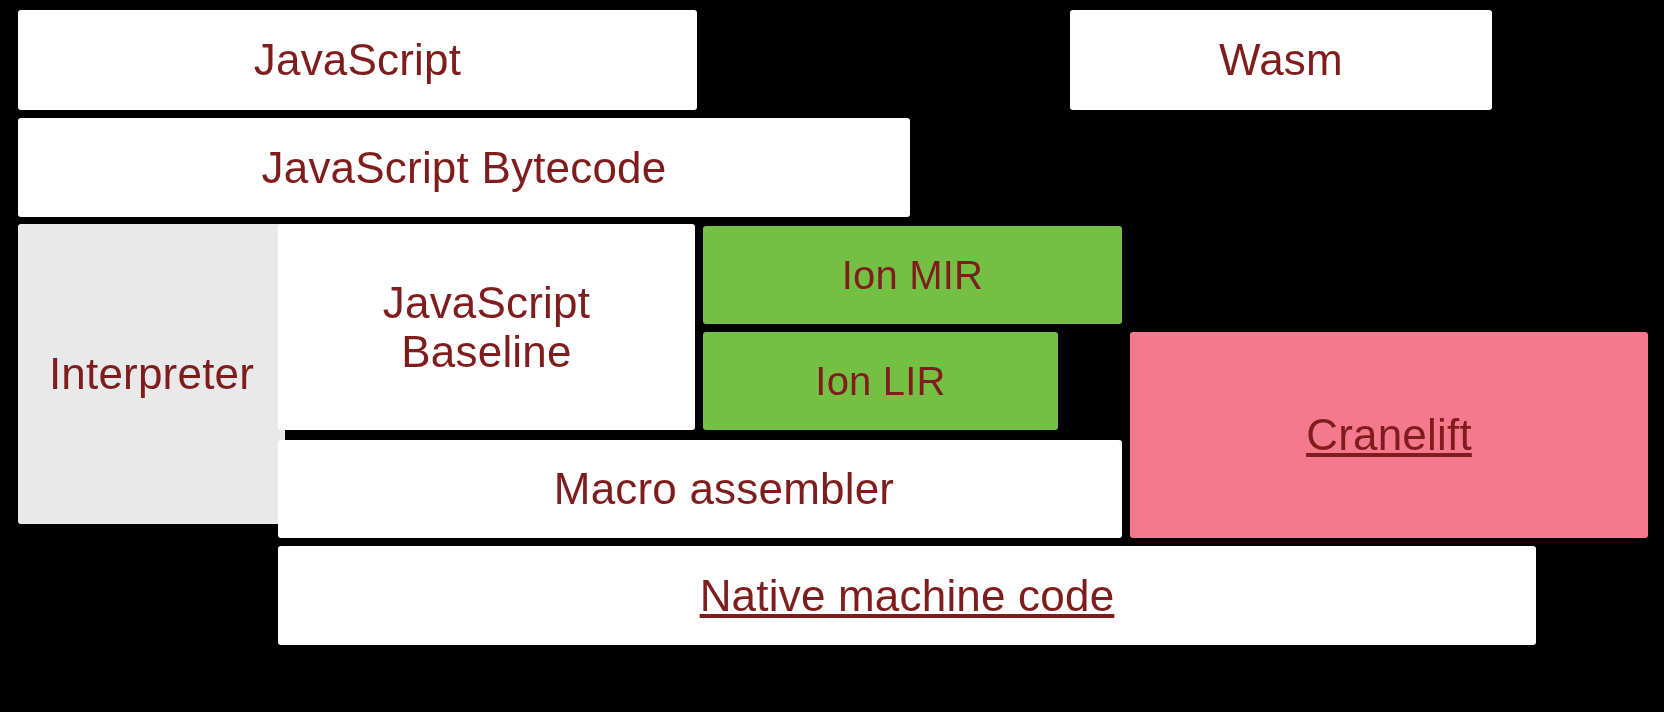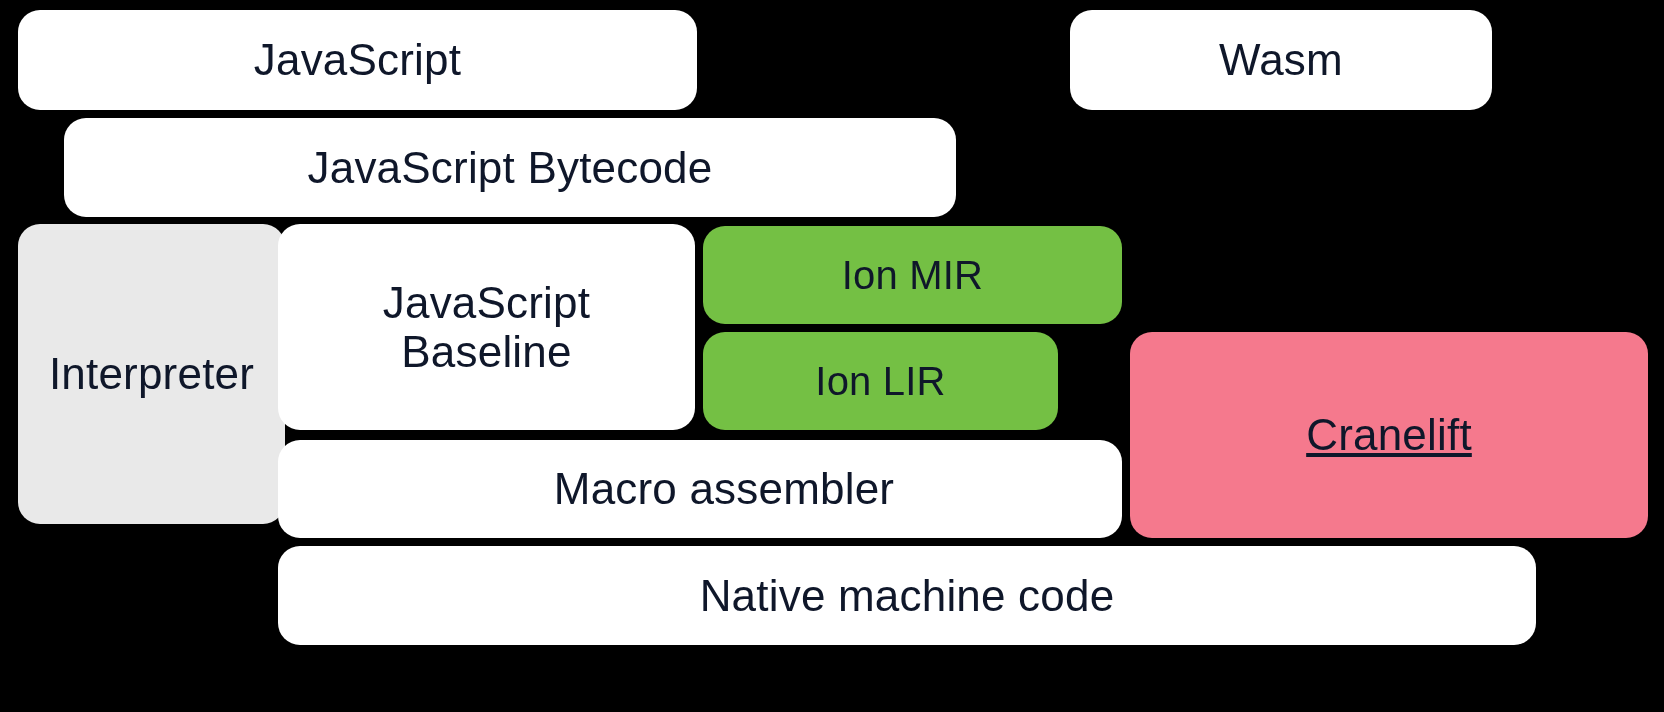--- a/index.html
+++ b/index.html
@@ -13,26 +13,26 @@
   #canvas {
     position: relative;
     width: 1664px;
     height: 712px;
     background: #000000;
     overflow: hidden;
   }
   .box {
     position: absolute;
     box-sizing: border-box;
-    border-radius: 22px;
+    border-radius: 3px;
     display: flex;
     align-items: center;
     justify-content: center;
     text-align: center;
-    color: #0f172a;
+    color: #7f1d1d;
     line-height: 1.12;
     font-weight: 400;
     letter-spacing: 0.2px;
     -webkit-font-smoothing: antialiased;
   }
   .box-label {
     display: block;
     white-space: pre-line;
   }
   .fill-white  { background: #ffffff; }
@@ -47,21 +47,21 @@
 
   <div class="box fill-white" style="left:18px; top:10px; width:679px; height:100px; font-size:44px;">
     <span class="box-label">JavaScript</span>
   </div>
 
 
   <div class="box fill-white" style="left:1070px; top:10px; width:422px; height:100px; font-size:44px;">
     <span class="box-label">Wasm</span>
   </div>
 
-  <div class="box fill-white" style="left:18px; top:118px; width:892px; height:99px; font-size:44px;margin-left:46px;">
+  <div class="box fill-white" style="left:18px; top:118px; width:892px; height:99px; font-size:44px;">
     <span class="box-label">JavaScript Bytecode</span>
   </div>
 
 
   <div class="box fill-gray" style="left:18px; top:224px; width:267px; height:300px; font-size:44px;">
     <span class="box-label">Interpreter</span>
   </div>
 
   <div class="box fill-white" style="left:278px; top:224px; width:417px; height:206px; font-size:44px;">
     <span class="box-label">JavaScript
@@ -77,17 +77,17 @@
   </div>
 
   <div class="box fill-pink" style="left:1130px; top:332px; width:518px; height:206px; font-size:44px;">
     <span class="box-label">Cranelift</span>
   </div>
 
   <div class="box fill-white" style="left:278px; top:440px; width:844px; height:98px; font-size:44px;padding-left:48px;">
     <span class="box-label">Macro assembler</span>
   </div>
 
-  <div class="box fill-white" style="left:278px; top:546px; width:1258px; height:99px; font-size:44px;">
+  <div class="box fill-white" style="left:278px; top:546px; width:1258px; height:99px; font-size:44px;text-decoration:underline;">
     <span class="box-label">Native machine code</span>
   </div>
 
 </div>
 
 </body></html>

